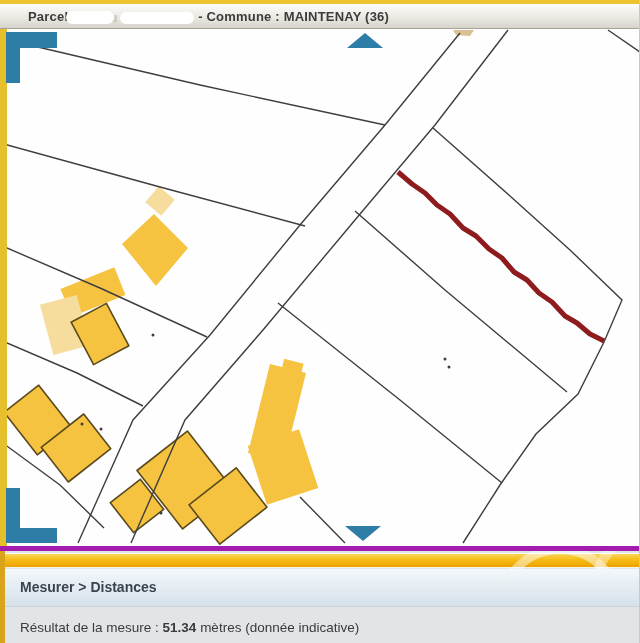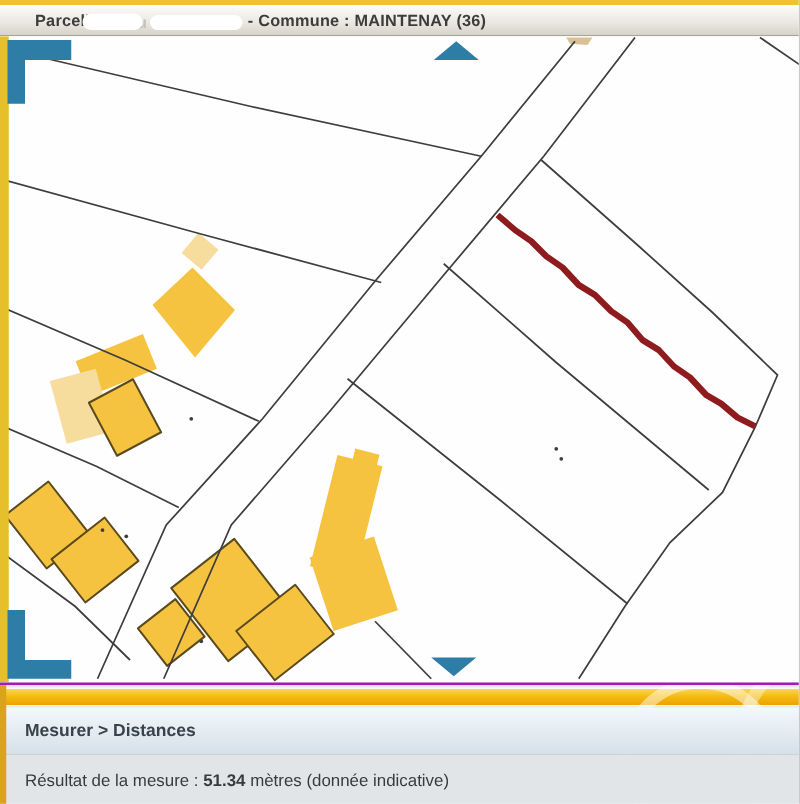--- a/index.html
+++ b/index.html
@@ -21,21 +21,21 @@
   }
   .obscured{display:inline-block;position:relative;width:118px;height:15px;vertical-align:middle;}
   .obscured .frag{position:absolute;left:22px;top:0;color:#c3c2bd;font-weight:bold;}
   .smudge{position:absolute;background:#fff;border-radius:8px;}
   .smudge.s1{left:-14px;top:1px;width:48px;height:13px;}
   .smudge.s2{left:40px;top:2px;width:74px;height:12px;}
   
   .map-wrap{position:absolute;top:29px;left:0;width:640px;height:517px;background:#fefefe;}
   .map-wrap svg{display:block;}
   
-  .footer{position:absolute;top:546px;left:0;width:640px;height:97px;background:#e2e5e8;border-top:2px solid #a21caf;box-sizing:border-box;}
+  .footer{position:absolute;top:546px;left:0;width:640px;height:97px;background:#e2e5e8;border-top:5px solid #a21caf;box-sizing:border-box;}
   .gold-bar{
     position:absolute;top:2px;left:0;width:640px;height:15px;
     background:linear-gradient(#fad65c,#f5bc14 45%,#eba301);
     border-top:1px solid #fff;border-bottom:1px solid #f7f3e8;box-sizing:border-box;z-index:0;
   }
   .breadcrumb-row{
     position:absolute;top:18px;left:0;width:640px;height:37px;
     background:linear-gradient(#f3f8fb,#d6e1ea);z-index:2;
   }
   .breadcrumb{

